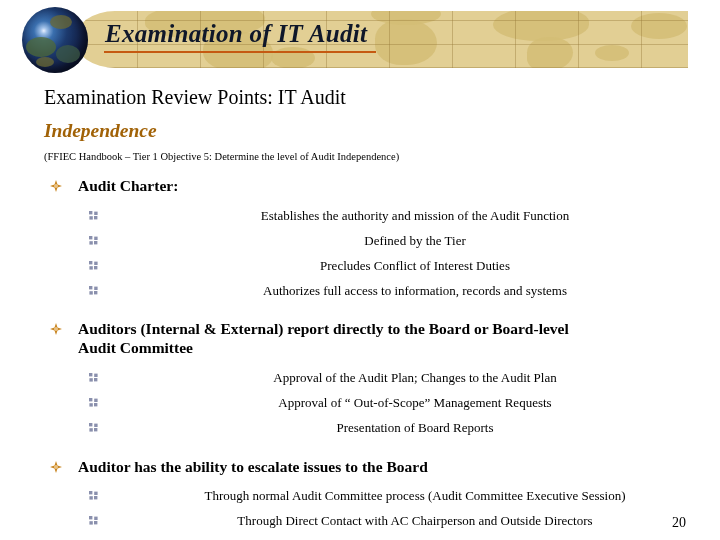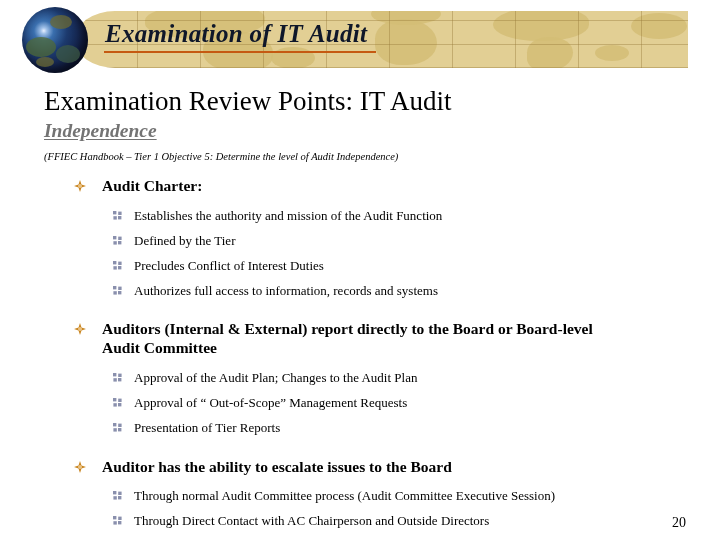--- a/index.html
+++ b/index.html
@@ -110,44 +110,42 @@
     left: 0;
     top: 80px;
     width: 720px;
     height: 460px;
   }
 
   .heading-main {
     position: absolute;
     left: 44px;
     top: 6px;
-    font-size: 27px;
+    font-size: 20px;
     color: #000000;
     white-space: nowrap;
   }
 
   .heading-sub {
     position: absolute;
     left: 44px;
     top: 40px;
     font-size: 19.5px;
     font-style: italic;
     font-weight: bold;
-    color: #737373;
-    text-decoration: underline;
+    color: #a16207;
     text-underline-offset: 2px;
     white-space: nowrap;
   }
 
   .source-note {
     position: absolute;
     left: 44px;
     top: 71px;
     font-size: 10.5px;
-    font-style: italic;
     color: #000000;
     white-space: nowrap;
   }
 
   .bullets {
     position: absolute;
     left: 0;
     top: 96px;
     width: 720px;
   }
@@ -155,40 +153,41 @@
   
   .b1 {
     position: relative;
     margin: 0 0 0 0;
     padding: 0 0 0 78px;
     font-size: 15.5px;
     font-weight: bold;
     color: #000000;
     line-height: 19.5px;
   }
-  .b1-group { margin-bottom: 0; padding-left: 24px; }
+  .b1-group { margin-bottom: 0; }
 
   .mark1 {
     position: absolute;
     left: 50px;
     top: 4px;
     width: 12px;
     height: 12px;
   }
   .mark1 svg { display: block; }
 
   
   .b2 {
     position: relative;
     padding: 0 0 0 110px;
     font-size: 13px;
     font-weight: normal;
     line-height: 25px;
     color: #000000;
     white-space: nowrap;
+    text-align: center;
   }
   .mark2 {
     position: absolute;
     left: 89px;
     top: 8px;
     width: 9px;
     height: 9px;
   }
   .mark2 svg { display: block; }
 
@@ -349,21 +348,21 @@
       </div>
       <div class="b2">
         <span class="mark2">
           <svg viewBox="0 0 9 9" width="9" height="9" aria-hidden="true">
             <rect x="0" y="0" width="3.4" height="3.4" fill="#8a90ad"></rect>
             <rect x="5.2" y="0.6" width="3.4" height="3.4" fill="#8a90ad"></rect>
             <rect x="0.4" y="5.2" width="3.4" height="3.4" fill="#8a90ad"></rect>
             <rect x="5" y="5" width="3.4" height="3.4" fill="#8a90ad"></rect>
           </svg>
         </span>
-        <span>Presentation of Tier Reports</span>
+        <span>Presentation of Board Reports</span>
       </div>
     </div>
 
     <div class="gap-lg"></div>
 
     <div class="b1-group">
       <div class="b1">
         <span class="mark1">
           <svg viewBox="0 0 12 12" width="12" height="12" aria-hidden="true">
             <path d="M6 0 L7.5 4.5 L12 6 L7.5 7.5 L6 12 L4.5 7.5 L0 6 L4.5 4.5 Z" fill="#c8841f"></path>

